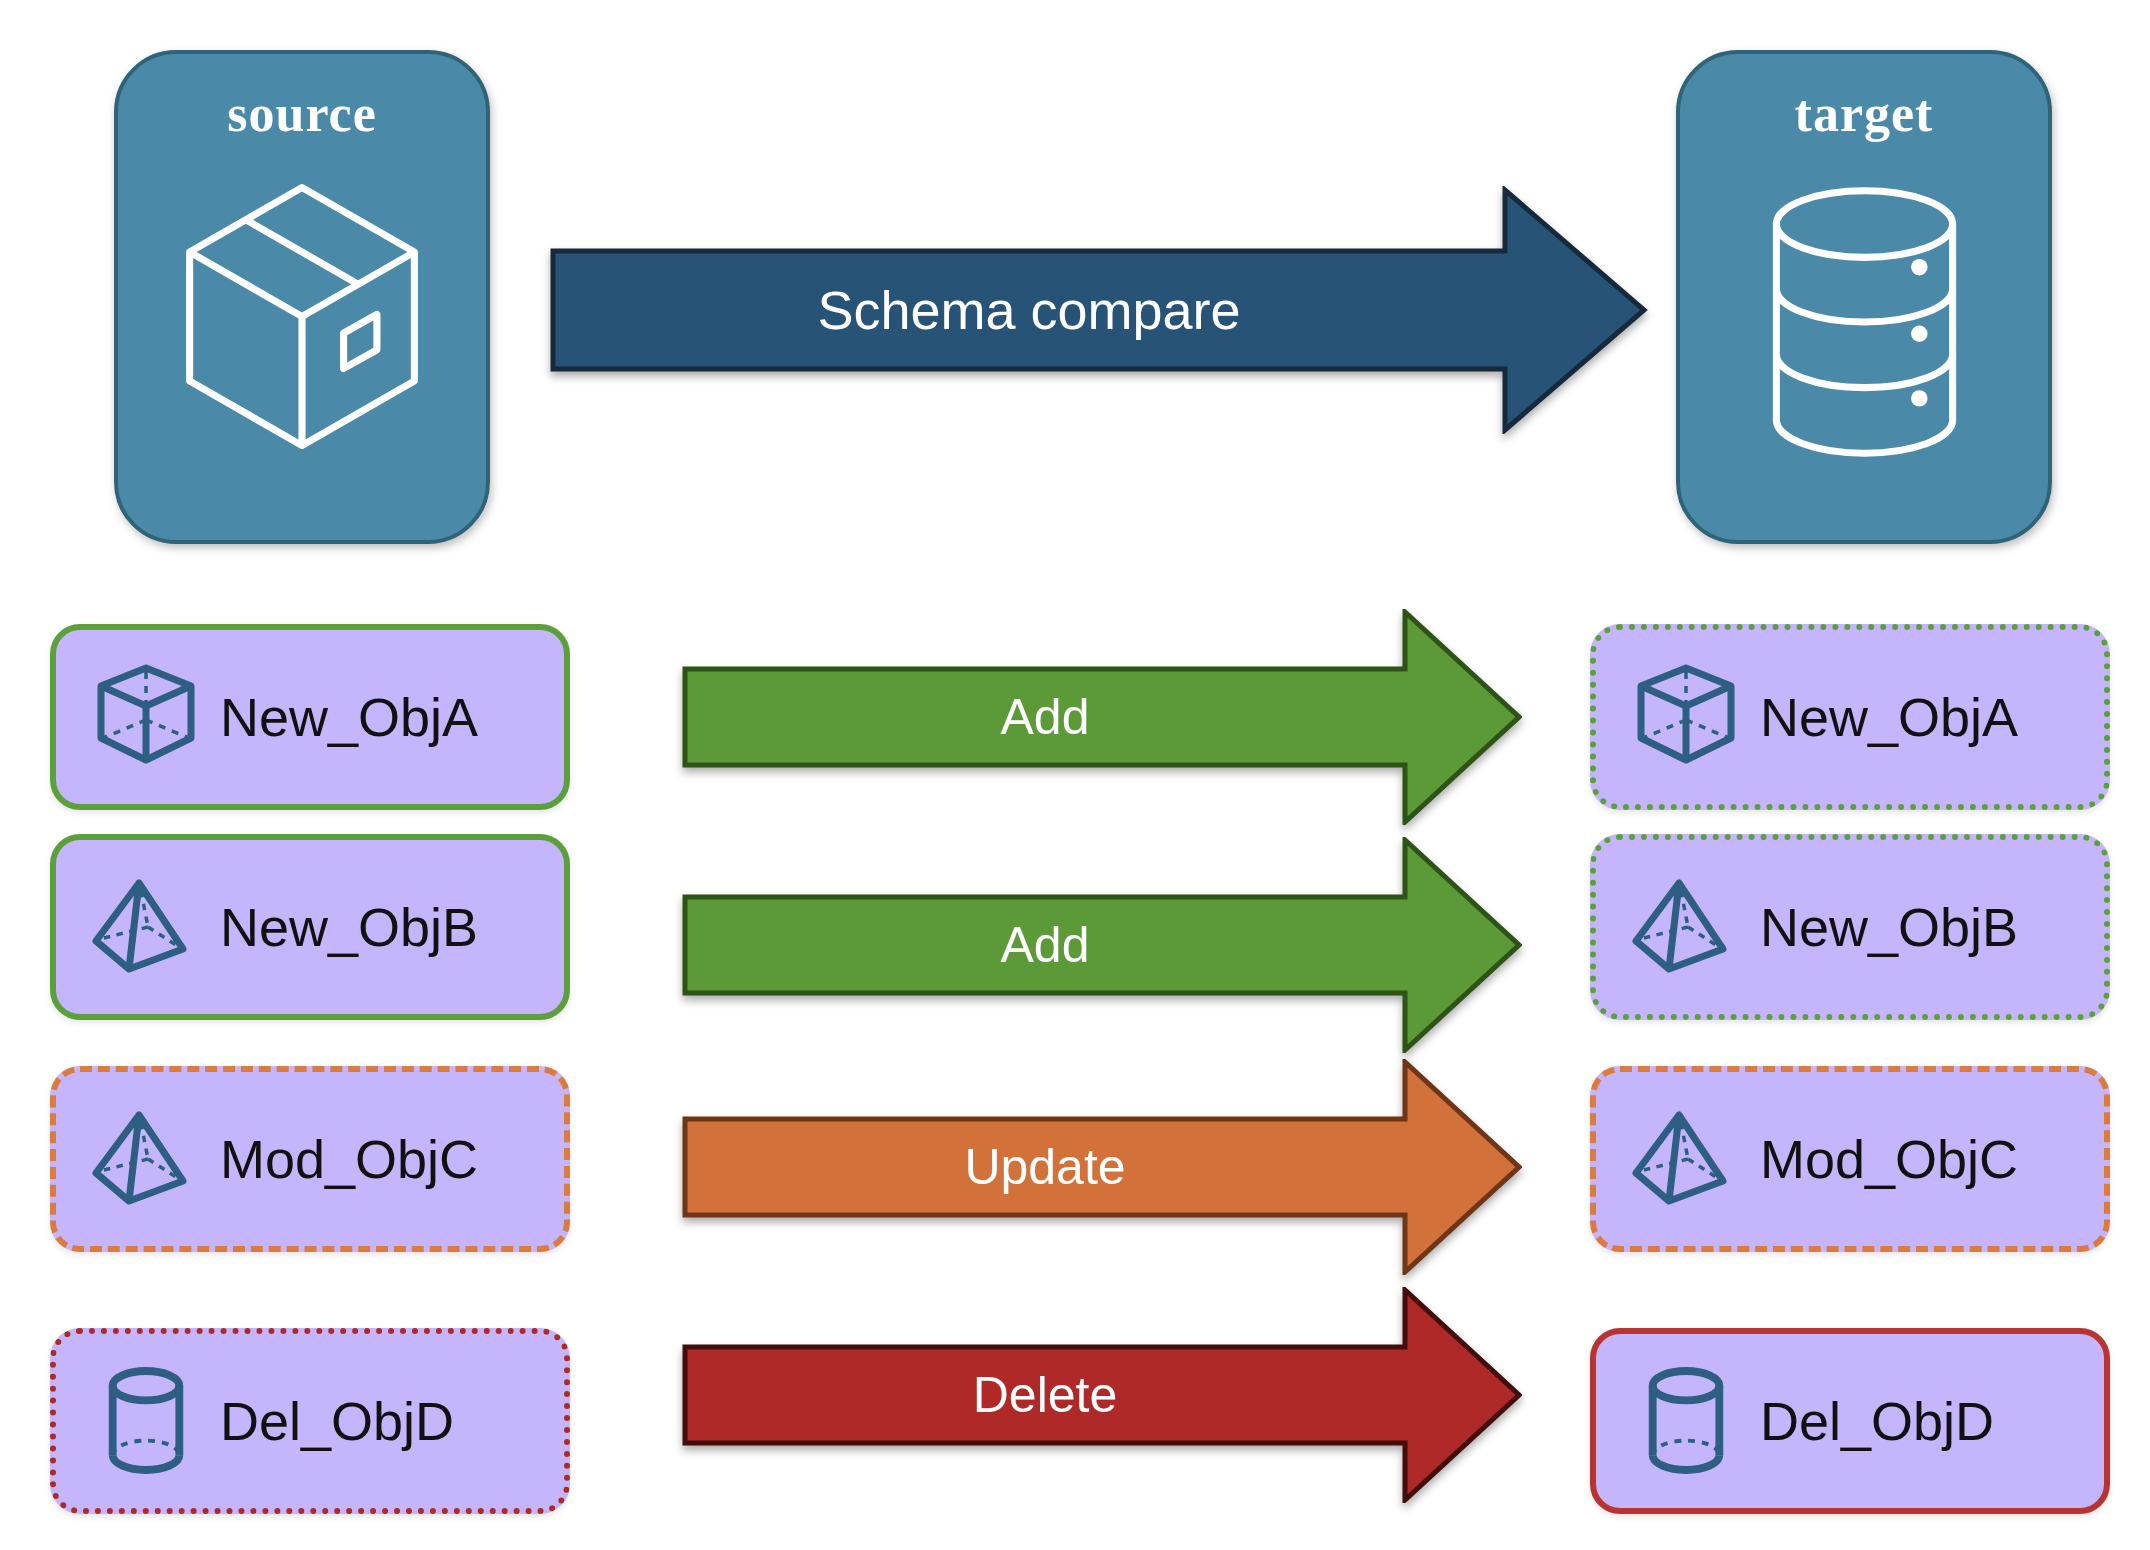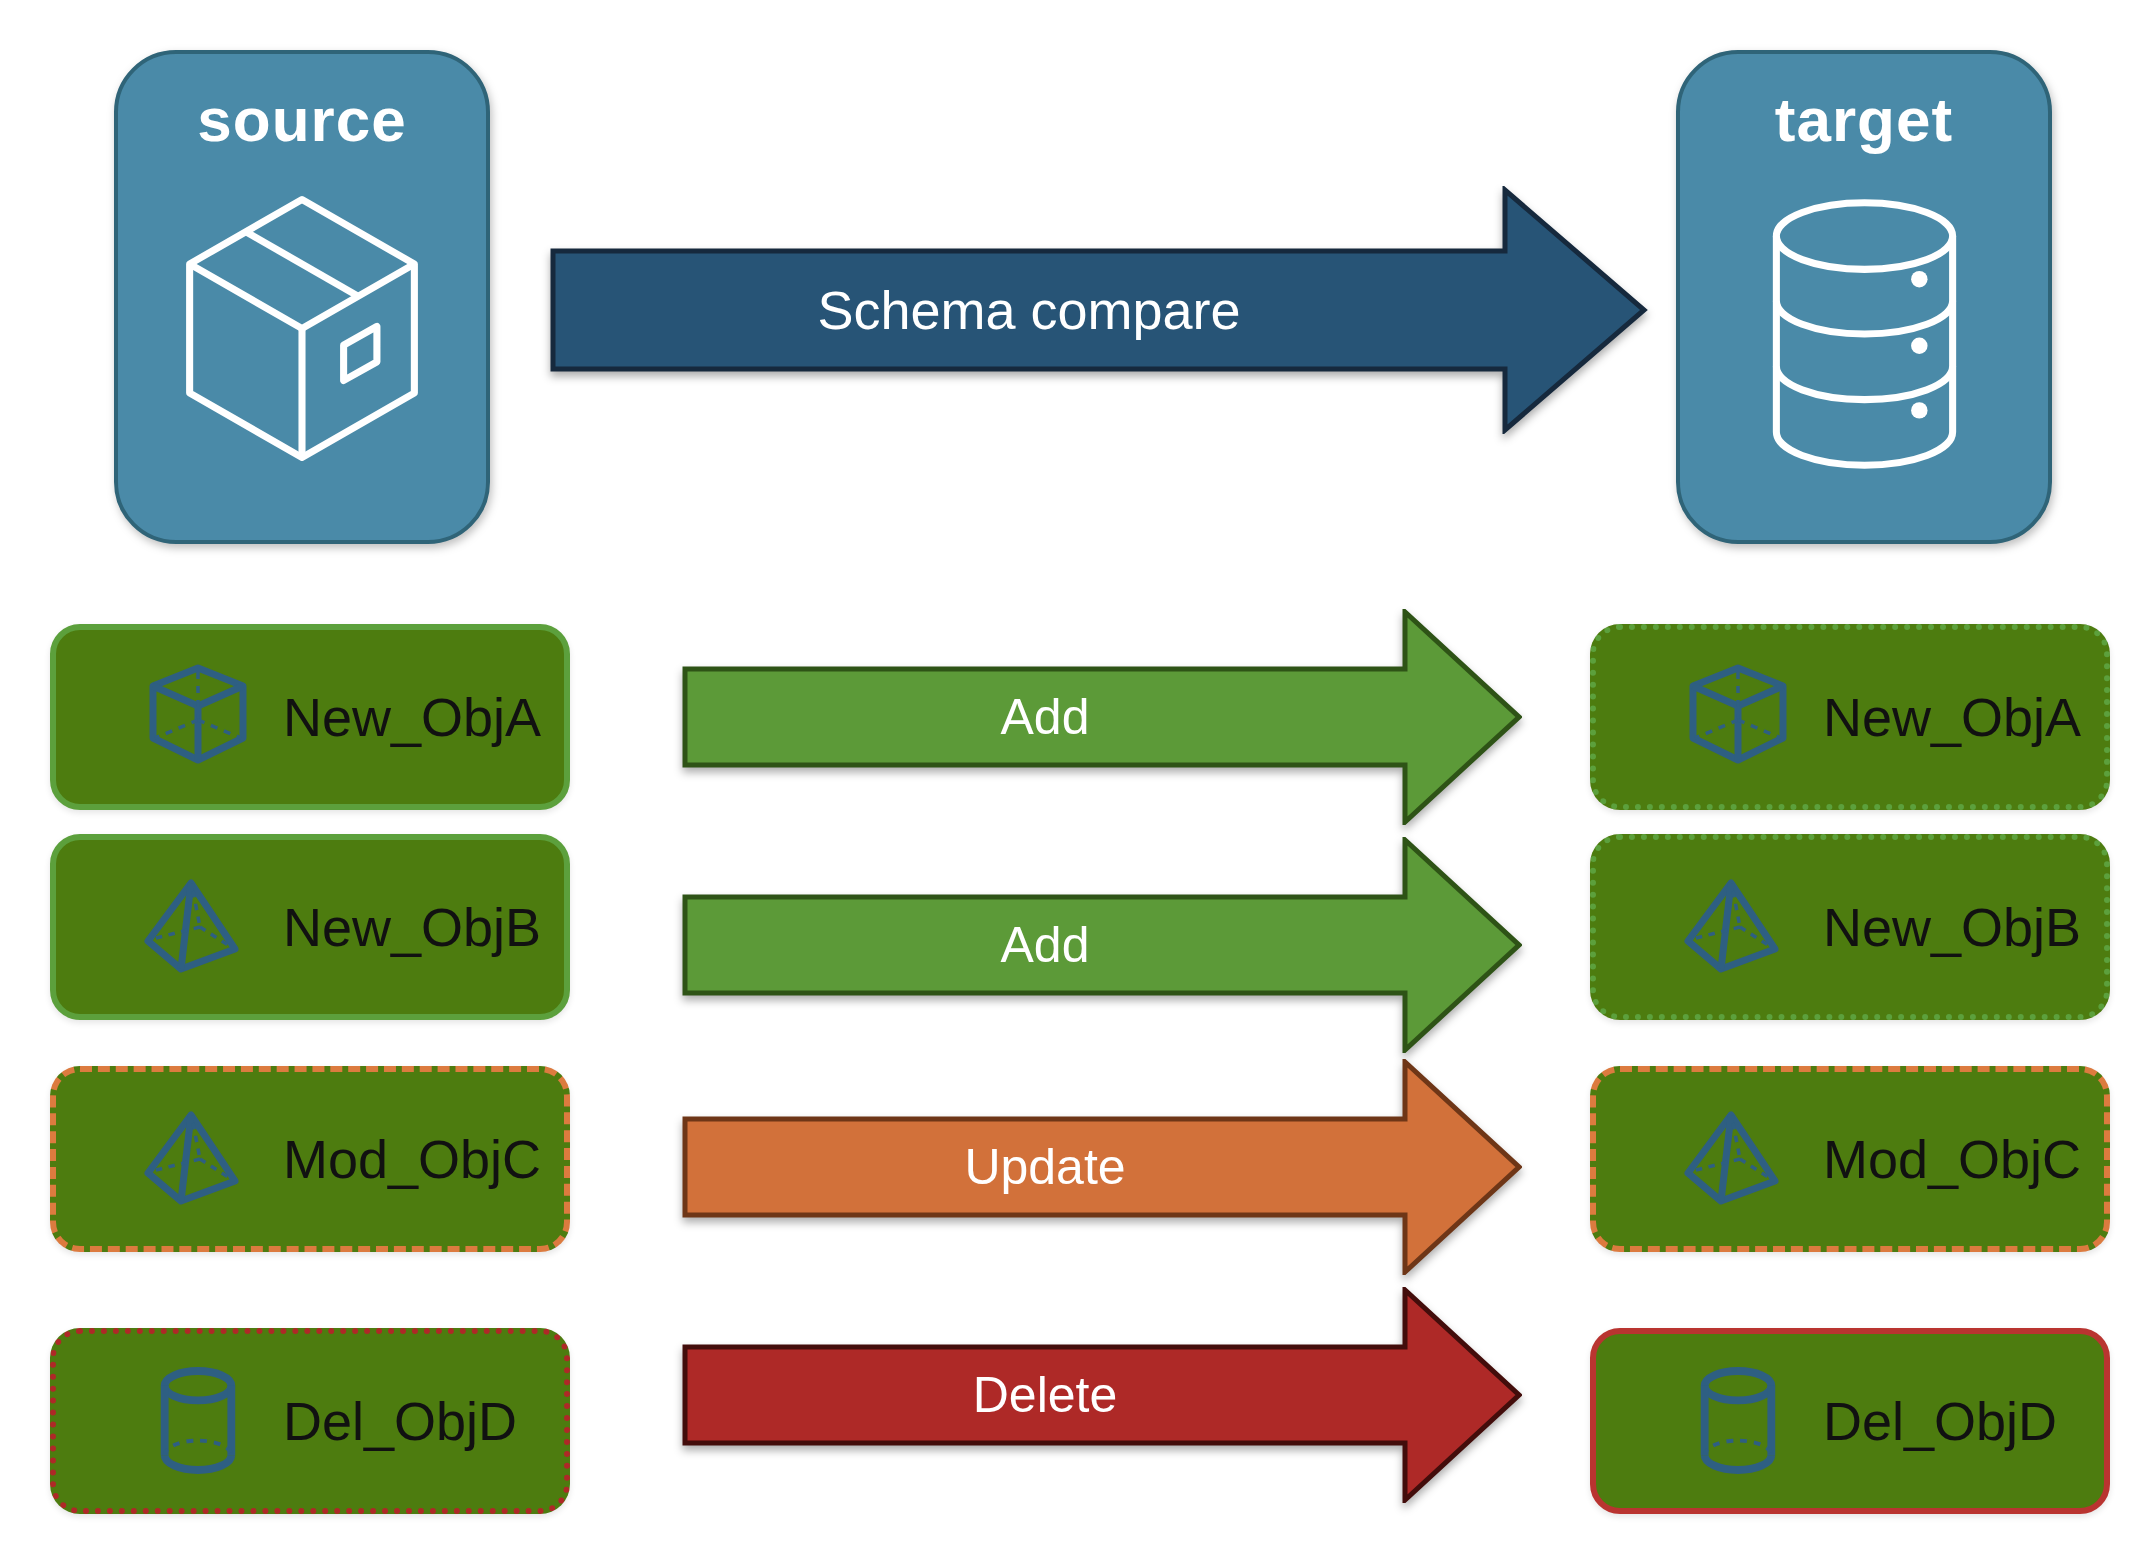--- a/index.html
+++ b/index.html
@@ -9,37 +9,37 @@
   }
   
   .node{
     position:absolute;top:50px;width:376px;height:494px;border-radius:62px;
     border:4px solid;box-sizing:border-box;display:flex;flex-direction:column;
     align-items:center;padding-top:30px;color:#ffffff;
     filter:drop-shadow(2px 4px 4px rgba(0,0,0,0.25));
   }
   .node-source{left:114px;}
   .node-target{left:1676px;}
-  .node-title{font-size:62px;font-weight:bold;letter-spacing:1px;}
+  .node-title{font-size:52px;font-weight:bold;letter-spacing:1px;font-family:Liberation Serif, serif;}
   .node-icon{margin-top:32px;}
   .pkg-svg{width:250px;height:283px;}
   .db-svg{width:235px;height:294px;}
   
   .arrow-svg{position:absolute;filter:drop-shadow(0 5px 4px rgba(0,0,0,0.32));}
   .compare-arrow{left:550px;top:186px;width:1098px;height:248px;}
   .row-arrow{left:682px;width:840px;height:216px;}
   .at1{top:609px}.at2{top:837px}.at3{top:1059px}.at4{top:1287px}
   .arrow-label{font-family:"Liberation Sans",sans-serif;fill:#ffffff;}
   .compare-arrow .arrow-label{font-size:54px;}
   .row-arrow .arrow-label{font-size:50px;}
   
   .obj-box{
     position:absolute;width:520px;height:186px;border-radius:30px;
-    border:6px solid;background:#4d7c0f;box-sizing:border-box;
-    display:flex;align-items:center;padding-left:84px;gap:28px;
+    border:6px solid;background:#c4b5fd;box-sizing:border-box;
+    display:flex;align-items:center;padding-left:32px;gap:17px;
     box-shadow:0 3px 6px rgba(0,0,0,0.10);
   }
   .col-left{left:50px;}
   .col-right{left:1590px;}
   .rt1{top:624px}.rt2{top:834px}.rt3{top:1066px}.rt4{top:1328px}
   .icon-slot{width:115px;display:flex;justify-content:center;align-items:center;flex:none;}
   .cube-svg{width:110px;height:110px;}
   .pyr-svg{width:110px;height:100px;}
   .cyl-svg{width:98px;height:116px;}
   .obj-label{font-size:54px;color:#111111;white-space:nowrap;}

